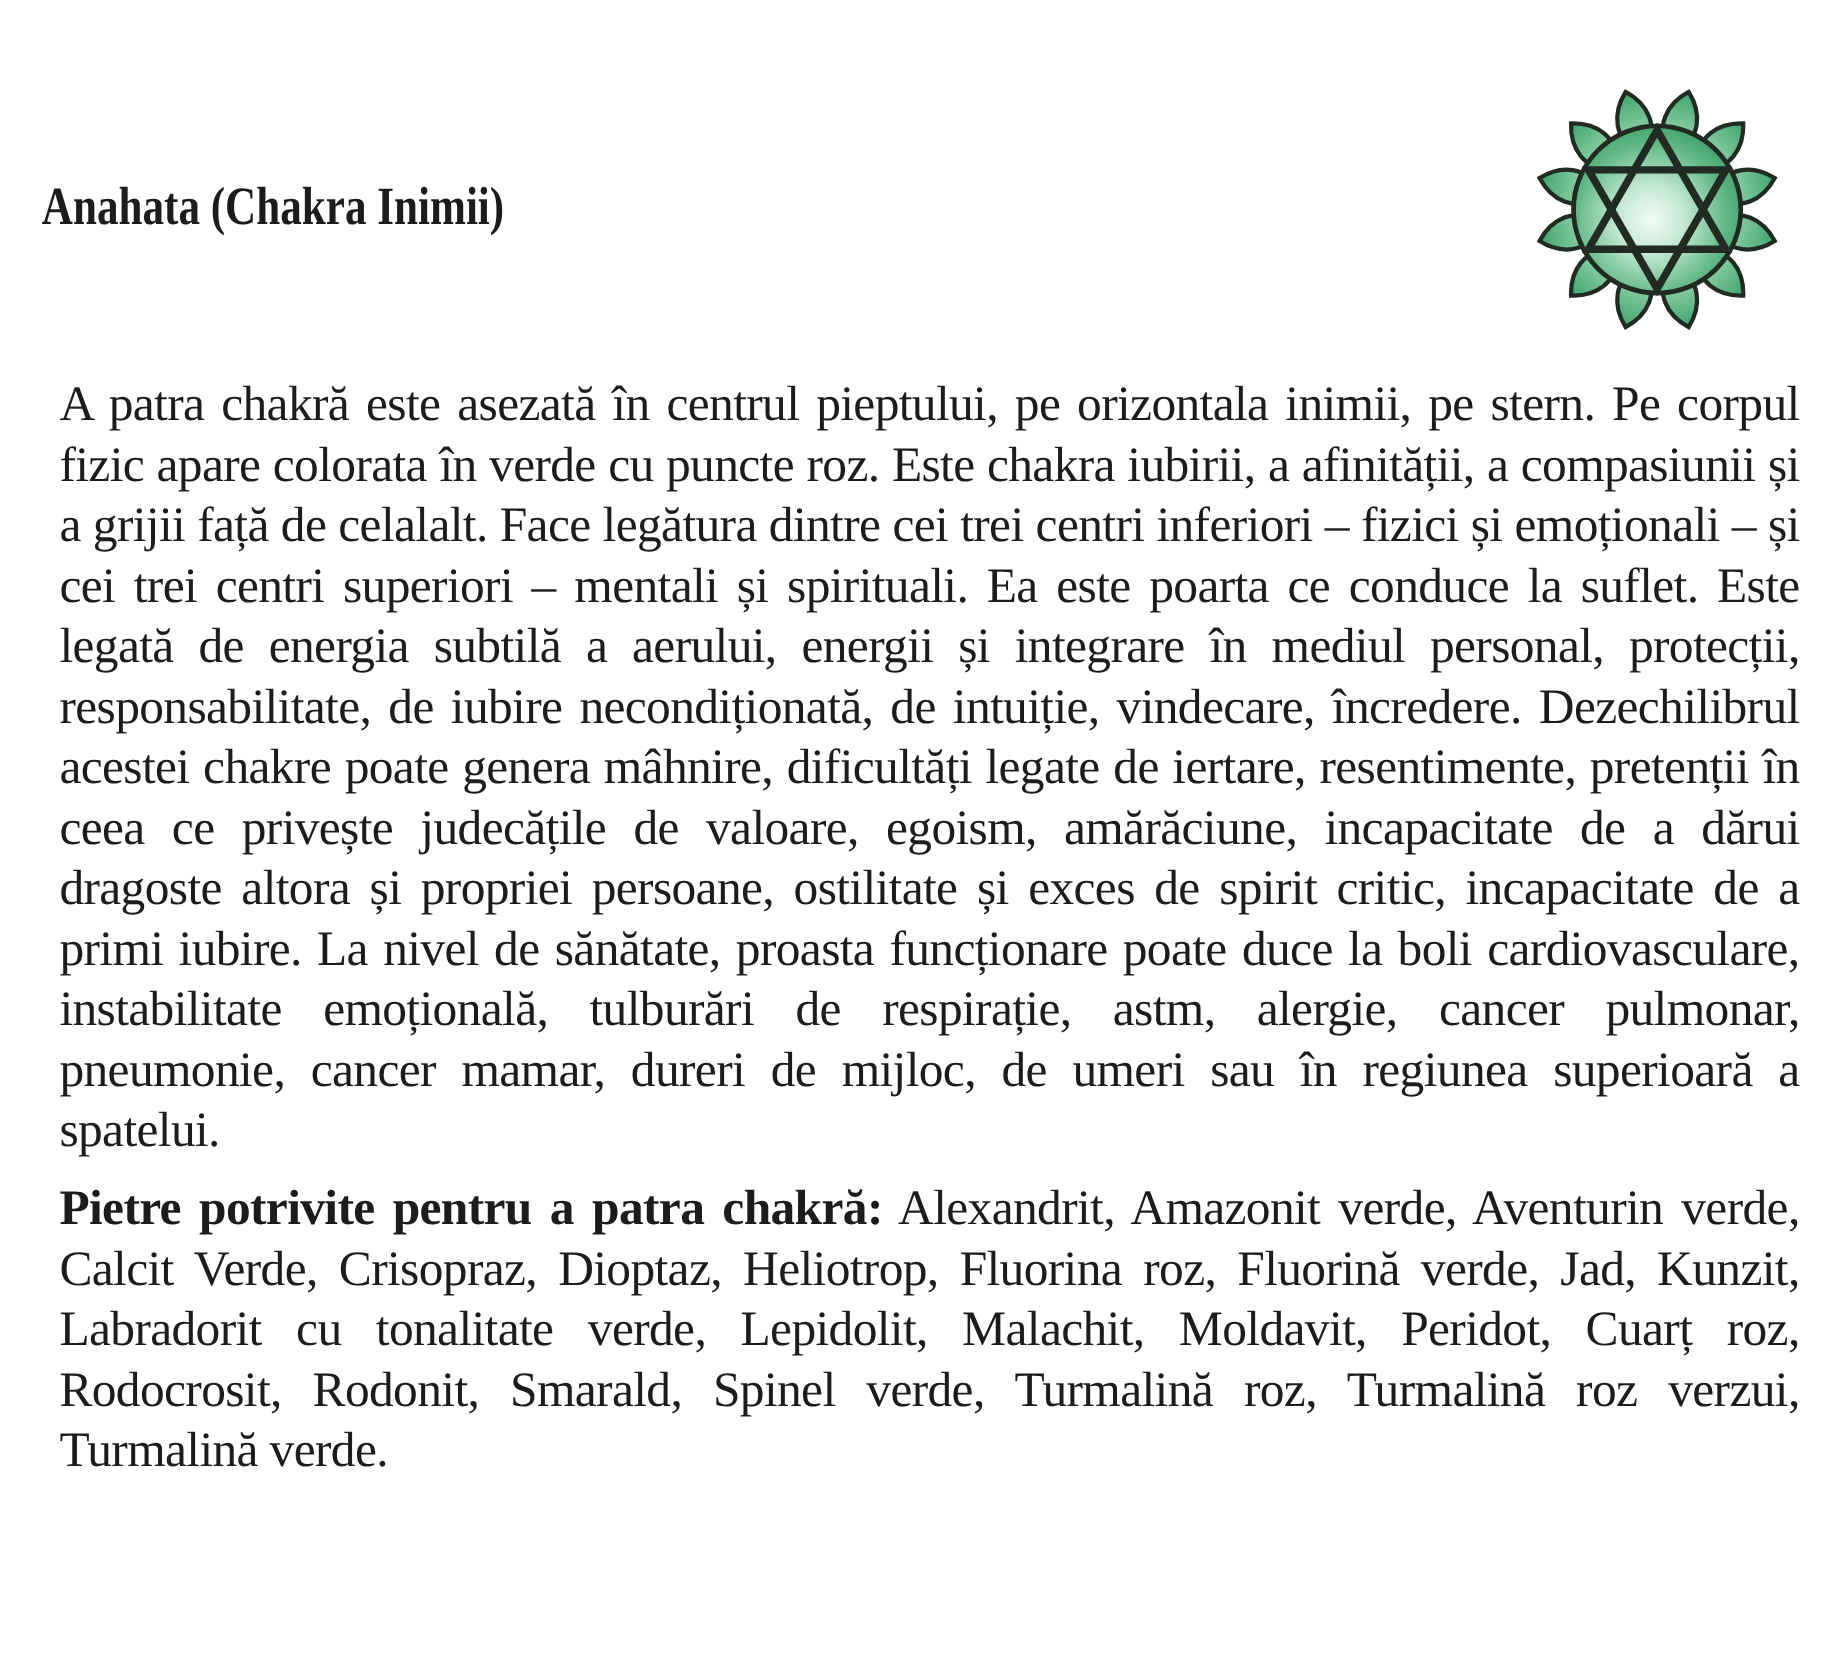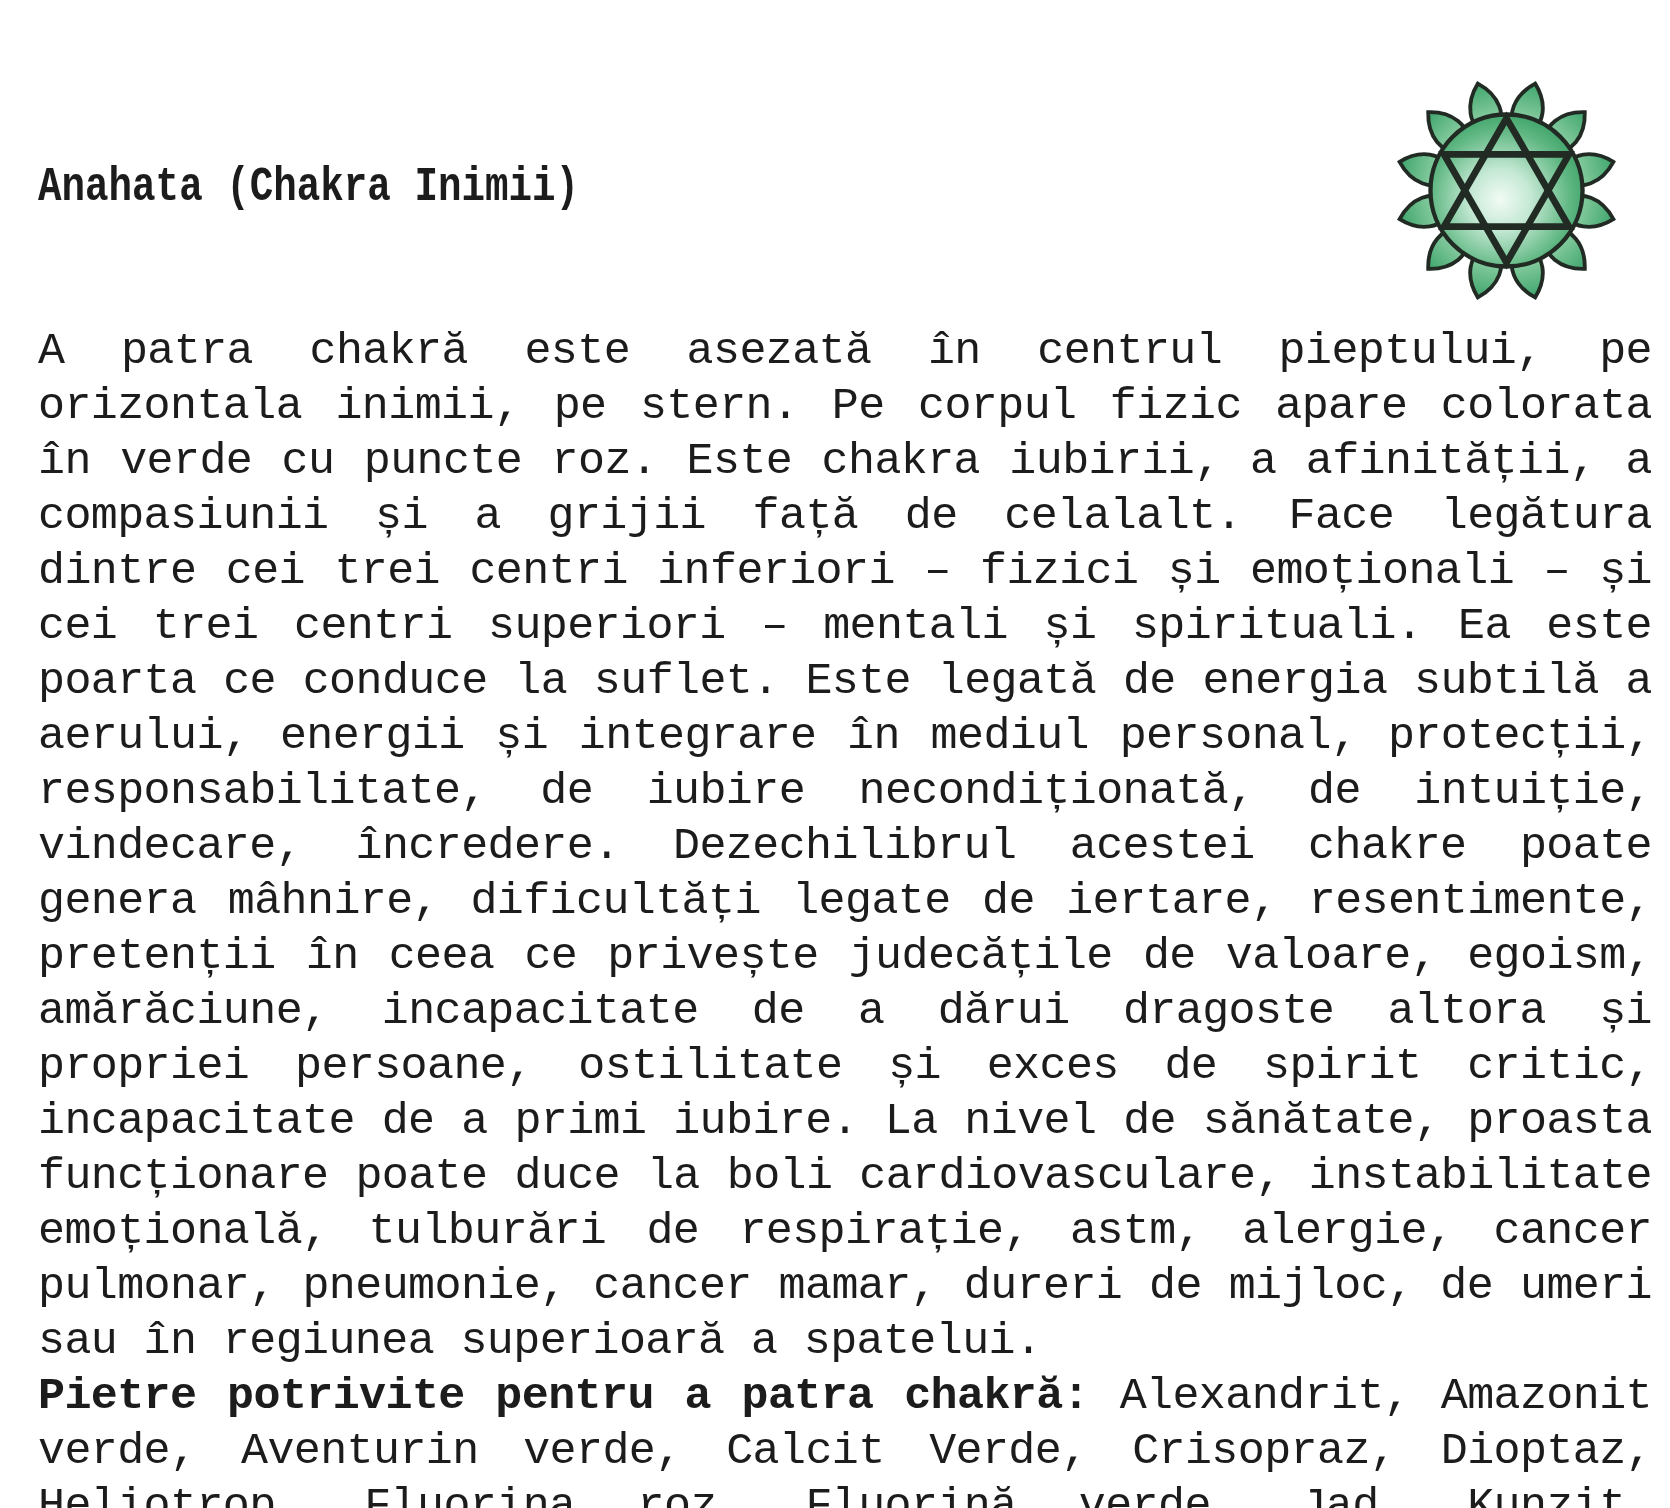--- a/index.html
+++ b/index.html
@@ -6,21 +6,21 @@
     margin: 0;
     padding: 0;
     background: #ffffff;
   }
   .page {
     position: relative;
     width: 1670px;
     height: 1508px;
     background: #ffffff;
     color: #1c1c1c;
-    font-family: Liberation Mono, monospace;
+    font-family: Liberation Serif, serif;
     overflow: hidden;
   }
   .doc-header {
     position: absolute;
     left: 0;
     top: 0;
     width: 100%;
     height: 320px;
   }
   .doc-title {
@@ -44,21 +44,21 @@
     width: 231px;
     height: 231px;
   }
   .doc-body {
     position: absolute;
     left: 38px;
     top: 324px;
     width: 1614px;
   }
   .para {
-    margin: 0;
+    margin: 16px;
     font-size: 45px;
     line-height: 55px;
     letter-spacing: -0.6px;
     text-align: justify;
     color: #1c1c1c;
   }
   .para strong {
     font-weight: bold;
   }
 </style>

